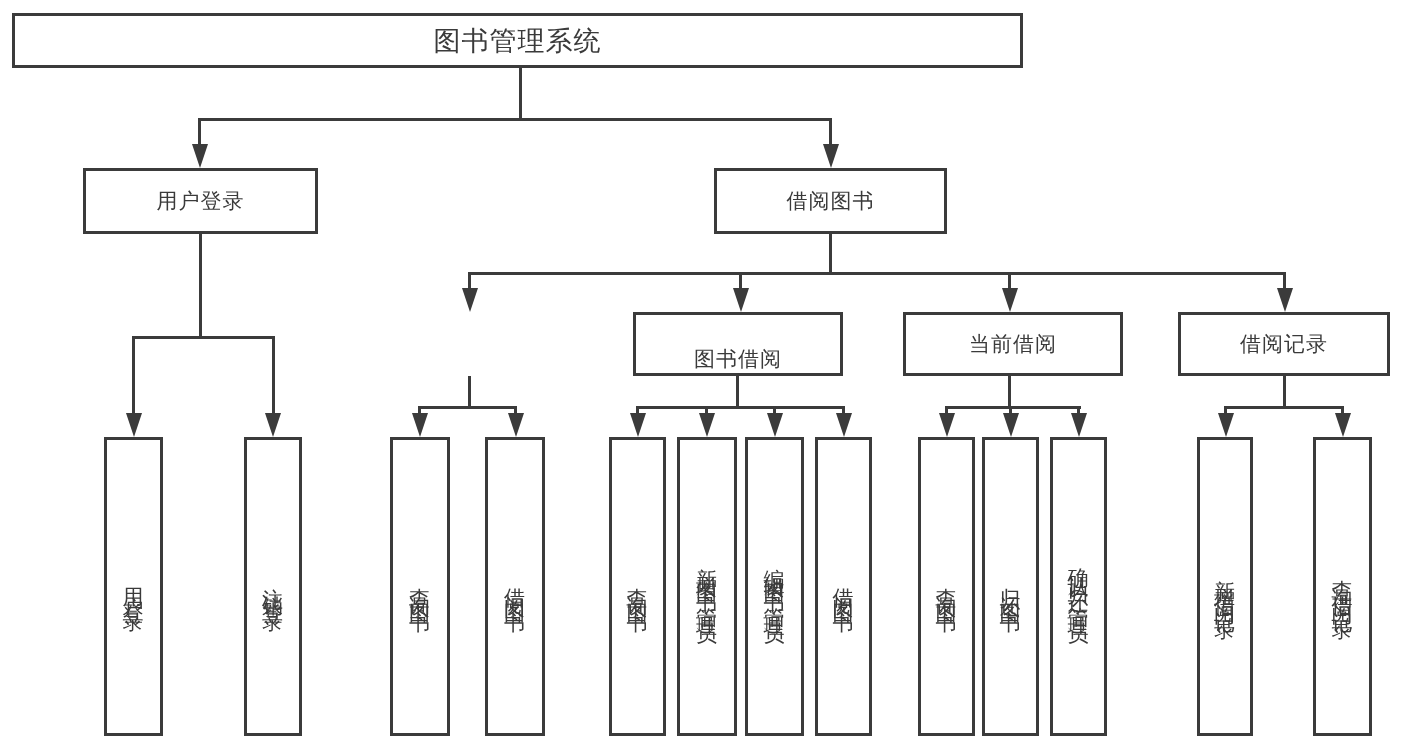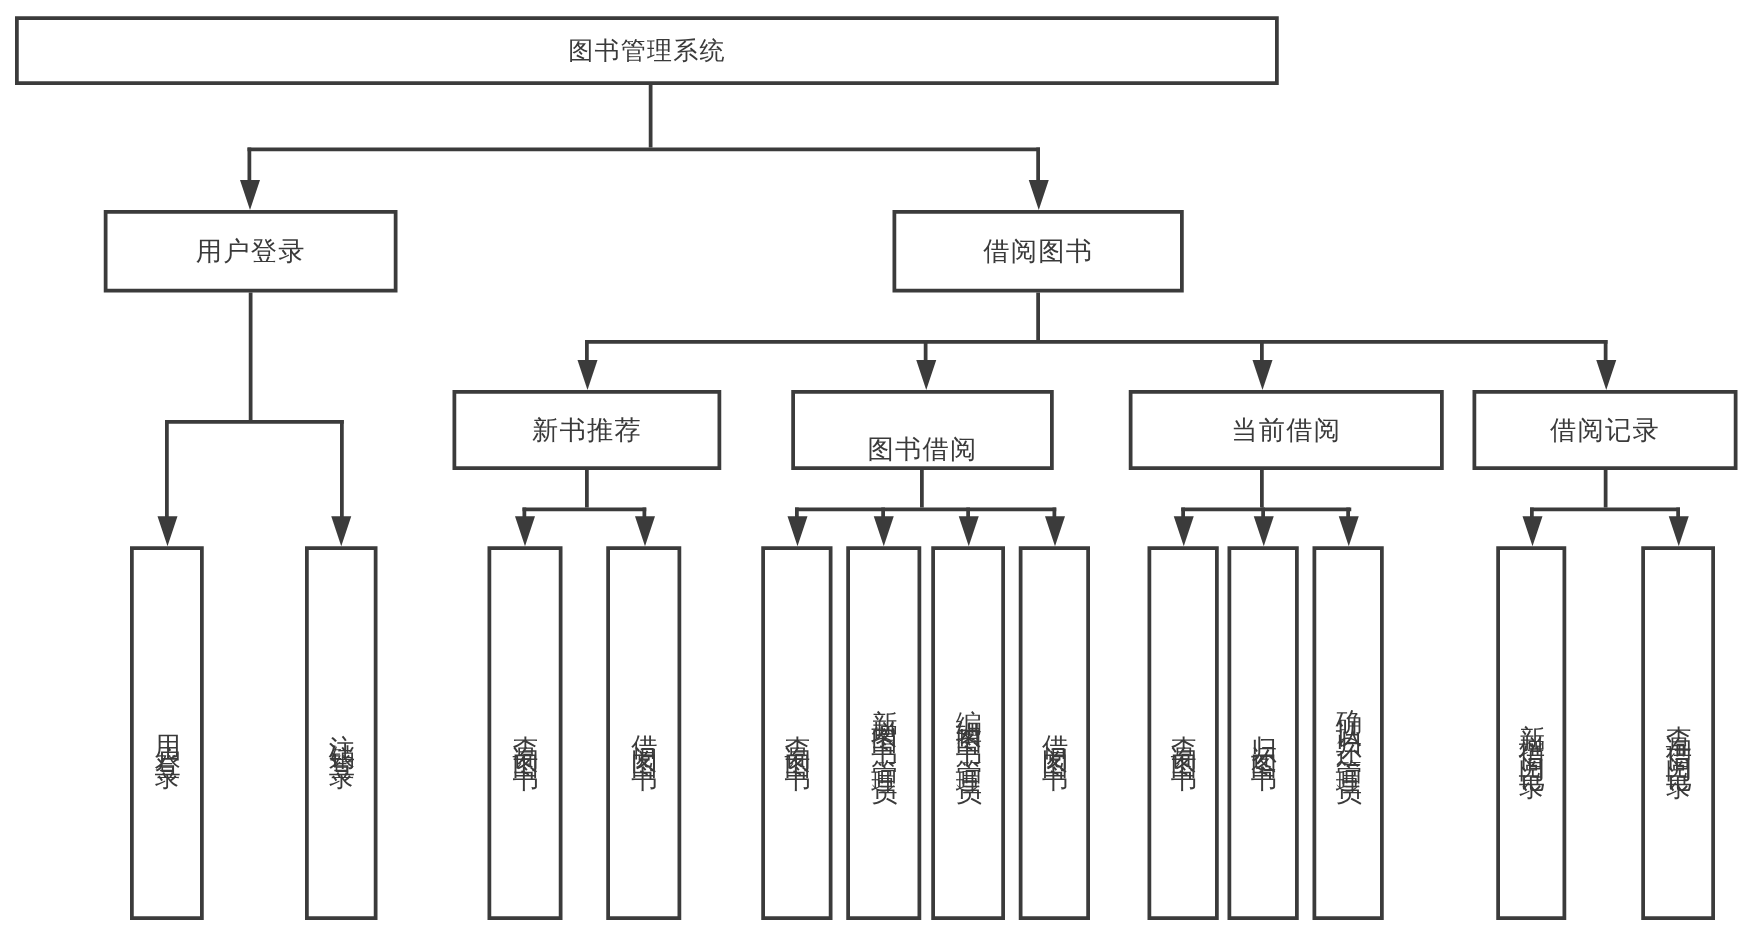--- a/index.html
+++ b/index.html
@@ -14,21 +14,21 @@
     position:absolute;
     box-sizing:border-box;
     background:#ffffff;
     border:3px solid #3b3b3b;
     display:flex;
     align-items:center;
     justify-content:center;
     color:#3a3a3a;
   }
   .hlabel{font-size:21px;letter-spacing:1px;white-space:nowrap;}
-  .root .hlabel{font-size:20px;text-align:center;}
+  .root .hlabel{font-size:27px;text-align:center;}
   .vlabel{
     writing-mode:vertical-rl;
     text-orientation:mixed;
     font-size:21px;
     letter-spacing:8px;
     line-height:1;
     white-space:nowrap;
   }
   .v{position:absolute;width:3px;background:#3b3b3b;}
   .h{position:absolute;height:3px;background:#3b3b3b;}
@@ -58,29 +58,26 @@
   </div>
 
   <div class="box" style="left:83px;top:168px;width:235px;height:66px;">
     <span class="hlabel">用户登录</span>
   </div>
 
   <div class="box" style="left:714px;top:168px;width:233px;height:66px;">
     <span class="hlabel">借阅图书</span>
   </div>
 
-  <div class="box" style="left:362px;top:312px;width:215px;height:64px;">
-    <span class="hlabel">新书推荐</span>
-  </div>
 
   <div class="box" style="left:633px;top:312px;width:210px;height:64px;align-items:flex-end;">
     <span class="hlabel">图书借阅</span>
   </div>
 
-  <div class="box" style="left:903px;top:312px;width:252px;height:64px;">
+  <div class="box" style="left:903px;top:312px;width:220px;height:64px;">
     <span class="hlabel">当前借阅</span>
   </div>
 
   <div class="box" style="left:1178px;top:312px;width:212px;height:64px;">
     <span class="hlabel">借阅记录</span>
   </div>
 
   <div class="box" style="left:104px;top:437px;width:59px;height:299px;">
     <span class="vlabel">用户登录</span>
   </div>

